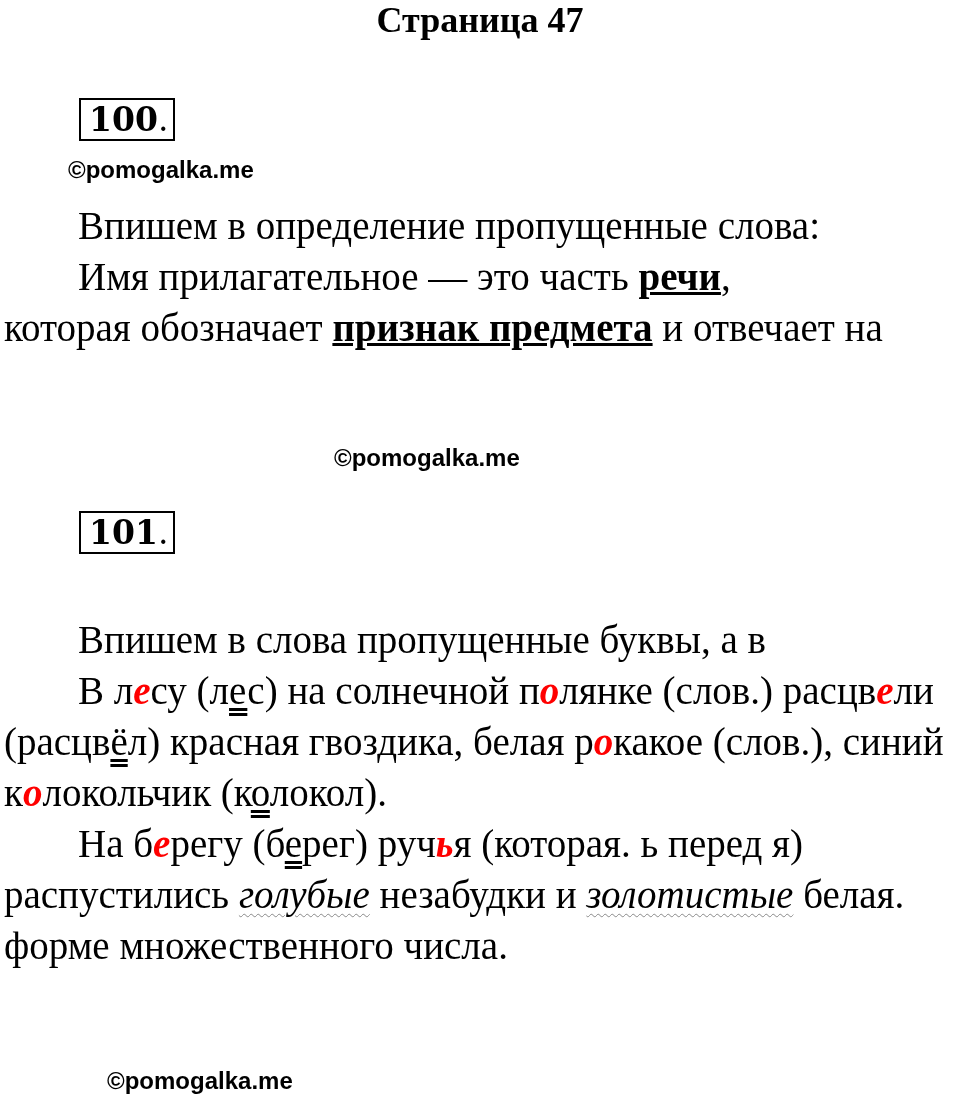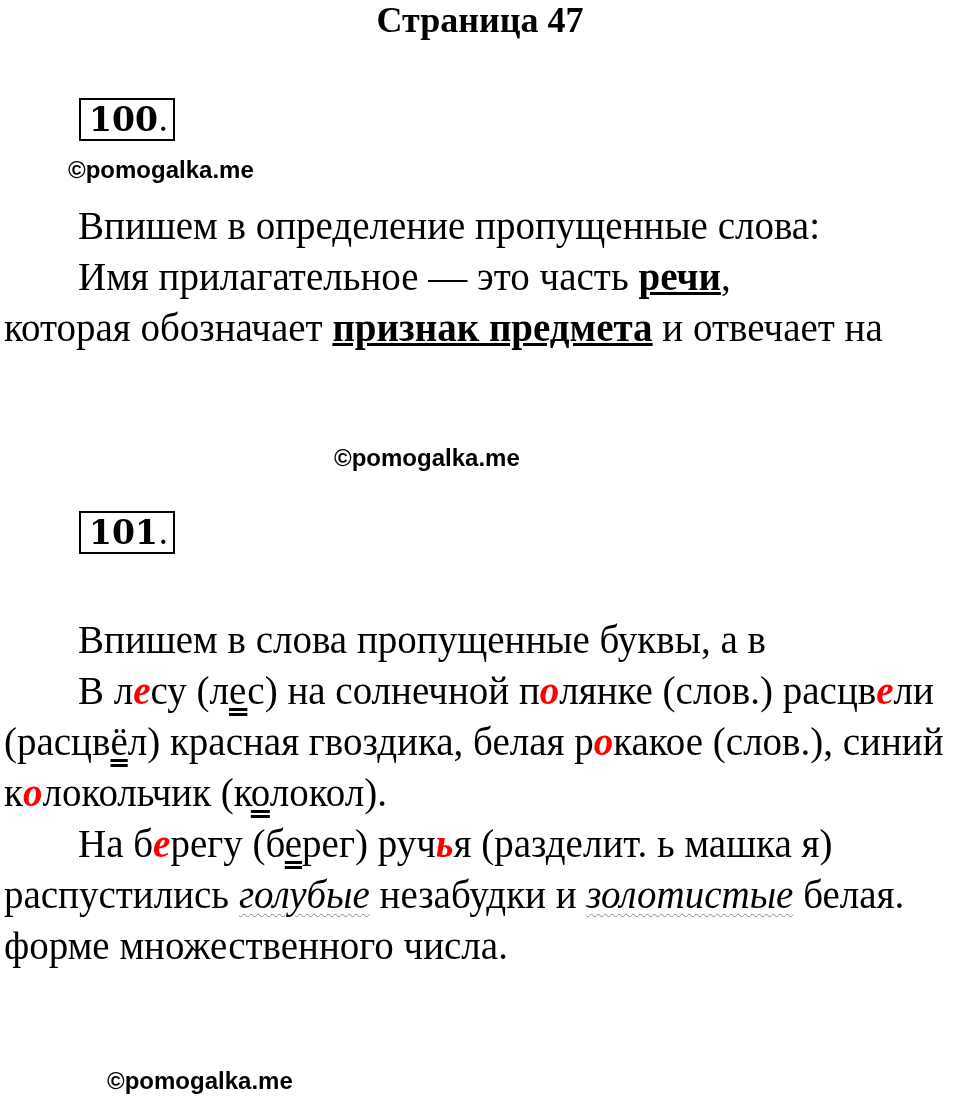--- a/index.html
+++ b/index.html
@@ -44,20 +44,20 @@
 
 <div class="abs para" style="top:614px;">
   <div class="indent">Впишем в слова пропущенные буквы, а в</div>
 
   <div class="indent"><span>В л</span><span class="red">е</span><span>су </span><span class="hint"><span>(л</span><span class="stress">е</span><span>с)</span></span><span> на солнечной п</span><span class="red">о</span><span>лянке </span><span class="hint">(слов.)</span><span> расцв</span><span class="red">е</span><span>ли</span></div>
 
   <div><span class="hint"><span>(расцв</span><span class="stress">ё</span><span>л)</span></span><span> красная гвоздика, белая р</span><span class="red">о</span><span>какое </span><span class="hint">(слов.)</span><span>, синий</span></div>
 
   <div><span>к</span><span class="red">о</span><span>локольчик </span><span class="hint"><span>(к</span><span class="stress">о</span><span>локол)</span></span><span>.</span></div>
 
-  <div class="indent"><span>На б</span><span class="red">е</span><span>регу </span><span class="hint"><span>(б</span><span class="stress">е</span><span>рег)</span></span><span> руч</span><span class="red">ь</span><span>я </span><span class="hint">(разделит. ь машка я)</span></div>
+  <div class="indent"><span>На б</span><span class="red">е</span><span>регу </span><span class="hint"><span>(б</span><span class="stress">е</span><span>рег)</span></span><span> руч</span><span class="red">ь</span><span>я </span><span class="hint">(которая. ь перед я)</span></div>
 
   <div><span>распустились </span><span class="wavy">голубые</span><span> незабудки и </span><span class="wavy">золотистые</span><span> белая.</span></div>
 
   <div>форме множественного числа.</div>
 </div>
 
 <div class="abs wm" style="left:107px; top:1070px;">©pomogalka.me</div>
 
 </body></html>

